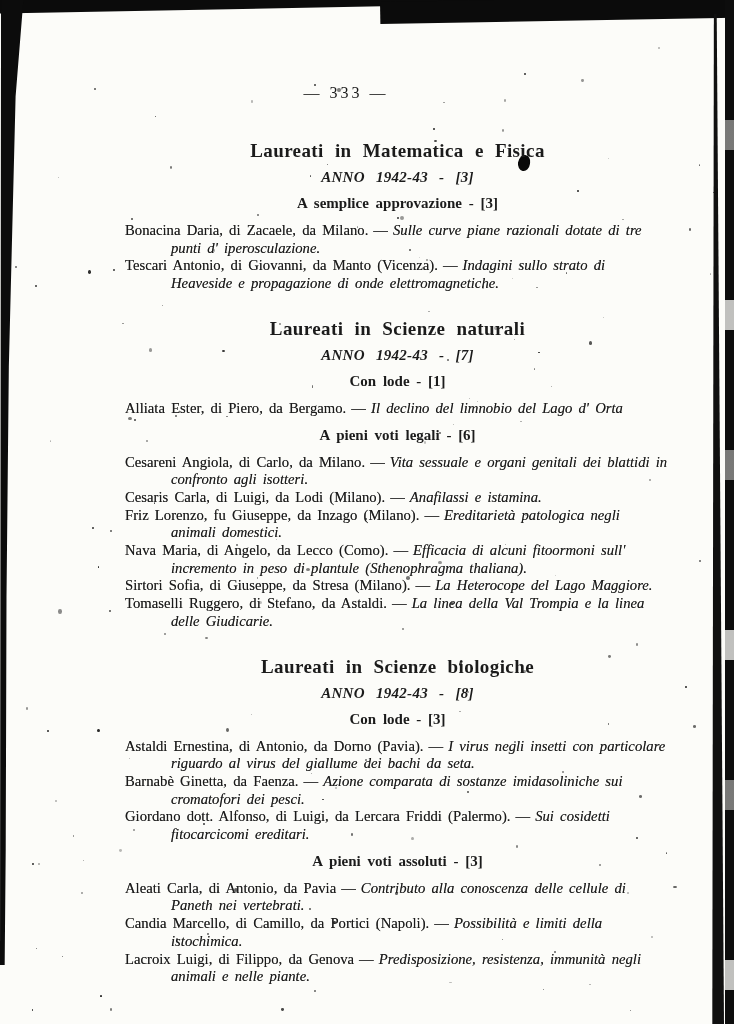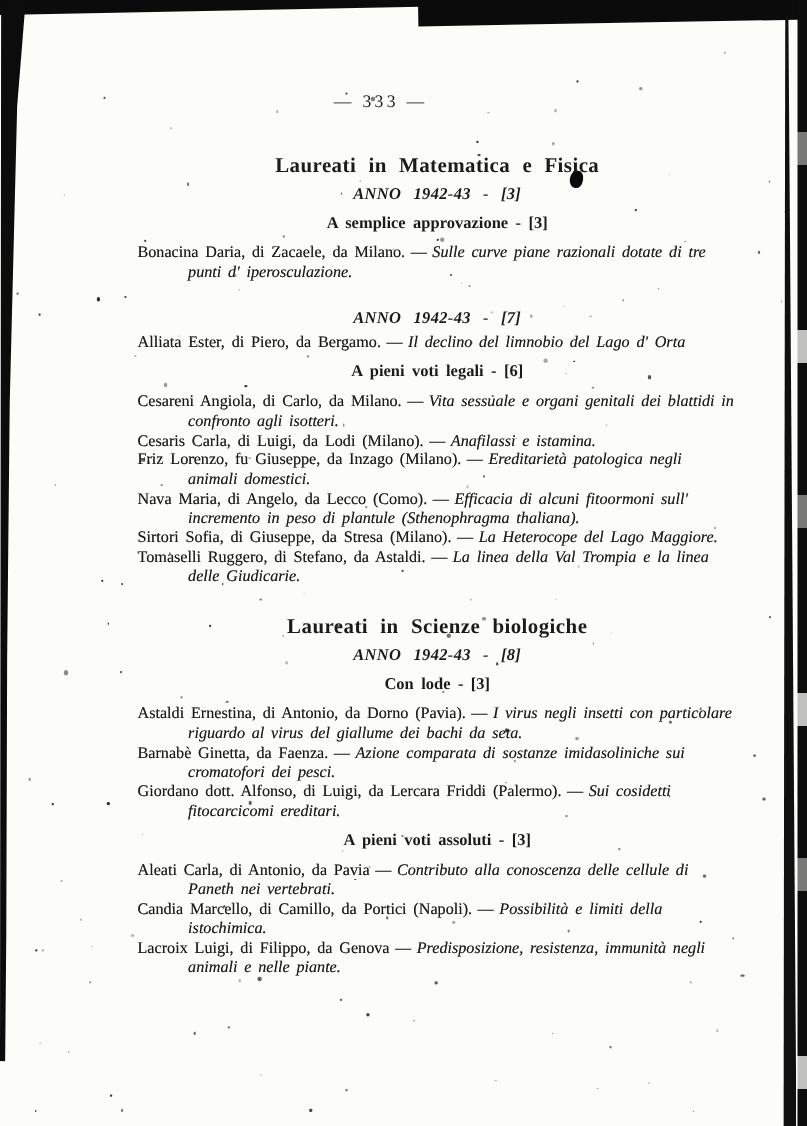--- a/index.html
+++ b/index.html
@@ -216,23 +216,26 @@
   <div class="ink-blot"></div>
 
   <div class="page-num">— 333 —</div>
 
   <main id="content">
       <section class="degree-section">
         <h2 class="section-title">Laureati in Matematica e Fisica</h2>
         <p class="year-line">ANNO 1942-43 - [3]</p>
         <h3 class="grade-heading">A semplice approvazione - [3]</h3>
         <p class="entry"><span class="name">Bonacina Daria, di Zacaele, da Milano.</span><span class="dash">—</span><span class="thesis">Sulle curve piane razionali dotate di tre punti d' iperosculazione.</span></p>
+        <p class="entry"><span class="name">Tescari Antonio, di Giovanni, da Manto (Vicenza).</span><span class="dash">—</span><span class="thesis">Indagini sullo strato di Heaveside e propagazione di onde elettromagnetiche.</span></p>
       </section>
       <section class="degree-section">
+        <h2 class="section-title">Laureati in Scienze naturali</h2>
         <p class="year-line">ANNO 1942-43 - [7]</p>
+        <h3 class="grade-heading">Con lode - [1]</h3>
         <p class="entry"><span class="name">Alliata Ester, di Piero, da Bergamo.</span><span class="dash">—</span><span class="thesis">Il declino del limnobio del Lago d' Orta</span></p>
         <h3 class="grade-heading">A pieni voti legali - [6]</h3>
         <p class="entry"><span class="name">Cesareni Angiola, di Carlo, da Milano.</span><span class="dash">—</span><span class="thesis">Vita sessuale e organi genitali dei blattidi in confronto agli isotteri.</span></p>
         <p class="entry"><span class="name">Cesaris Carla, di Luigi, da Lodi (Milano).</span><span class="dash">—</span><span class="thesis">Anafilassi e istamina.</span></p>
         <p class="entry"><span class="name">Friz Lorenzo, fu Giuseppe, da Inzago (Milano).</span><span class="dash">—</span><span class="thesis">Ereditarietà patologica negli animali domestici.</span></p>
         <p class="entry"><span class="name">Nava Maria, di Angelo, da Lecco (Como).</span><span class="dash">—</span><span class="thesis">Efficacia di alcuni fitoormoni sull' incremento in peso di plantule (Sthenophragma thaliana).</span></p>
         <p class="entry"><span class="name">Sirtori Sofia, di Giuseppe, da Stresa (Milano).</span><span class="dash">—</span><span class="thesis">La Heterocope del Lago Maggiore.</span></p>
         <p class="entry"><span class="name">Tomaselli Ruggero, di Stefano, da Astaldi.</span><span class="dash">—</span><span class="thesis">La linea della Val Trompia e la linea delle Giudicarie.</span></p>
       </section>
       <section class="degree-section">

